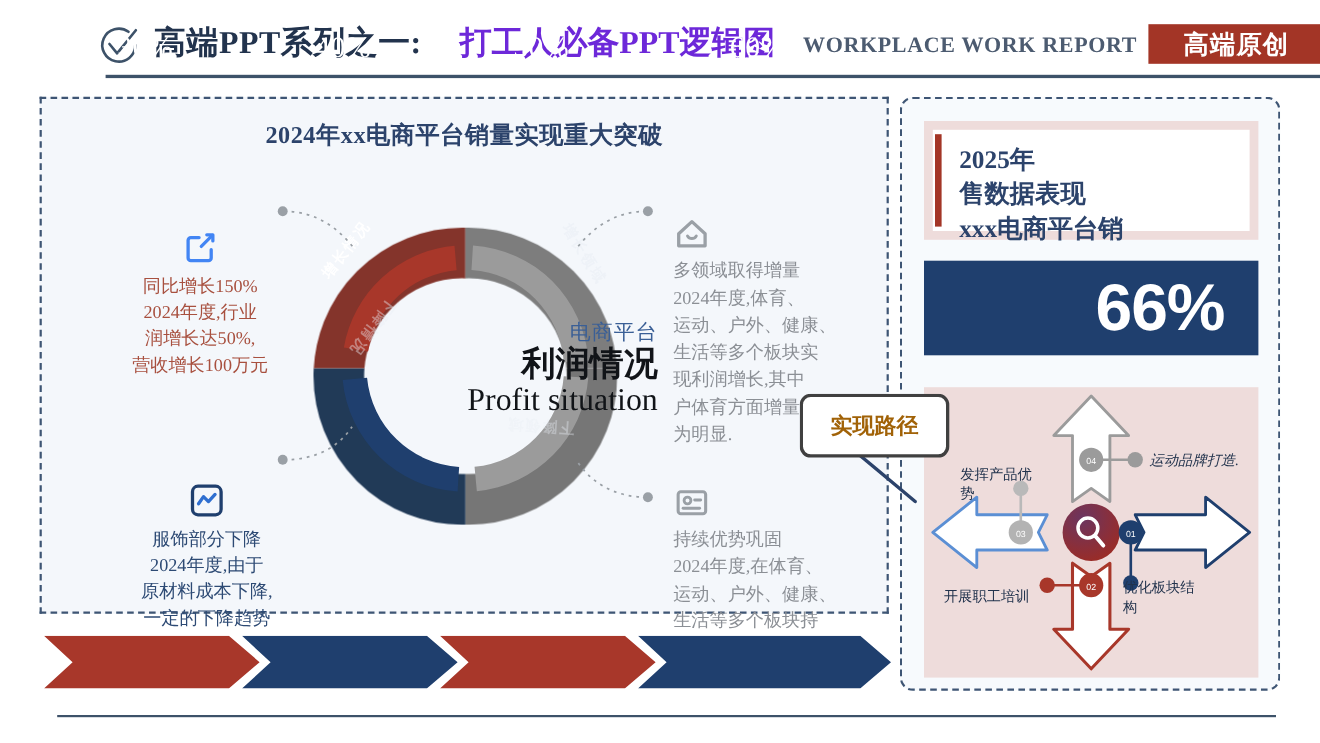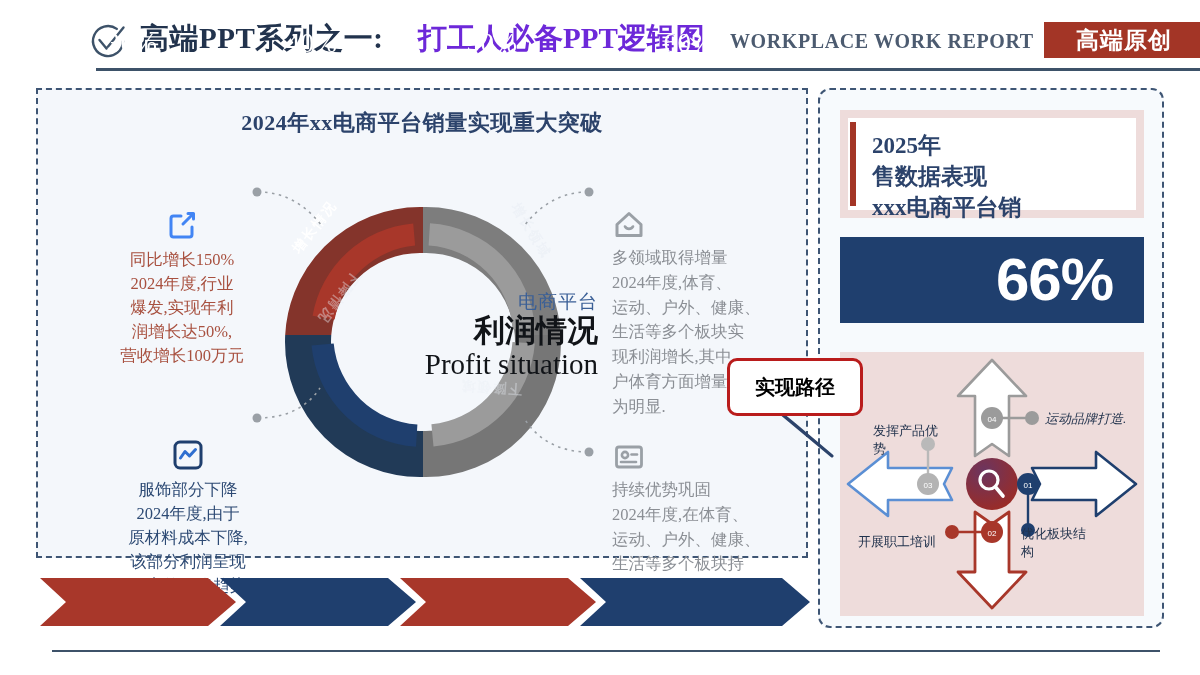--- a/index.html
+++ b/index.html
@@ -61,21 +61,21 @@
   .tb{position:absolute;width:200px;text-align:center;line-height:1.45;font-size:16.5px;}
   .tb.red{color:#a8503f;}
   .tb.blue{color:#2d4a74;}
   .tb.grey{color:#8b8f95;text-align:left;line-height:1.5;}
   .tb-icon{display:block;margin:0 auto 6px auto;}
   .tb-icon.left{margin:0 auto 6px auto;}
   .tb-icon.rightblk{margin:0 0 4px 0;}
 
   #tb-growth{left:82px;top:208px;}
   #tb-apparel{left:88px;top:438px;}
-  #tb-fields{left:612px;top:208px;width:206px;}
+  #tb-fields{left:612px;top:196px;width:206px;}
   #tb-consol{left:612px;top:440px;width:206px;}
 
   .icon-box{width:34px;height:34px;}
 
   
   .donut{position:absolute;left:248px;top:160px;width:350px;height:350px;}
   .donut-center{
     position:absolute;left:248px;top:160px;width:350px;height:350px;
     display:flex;flex-direction:column;align-items:flex-end;justify-content:center;
     pointer-events:none;
@@ -137,23 +137,23 @@
   }
   .rp-diagram{
     position:absolute;left:840px;top:352px;width:304px;height:264px;
     background:#eedcdb;
   }
   .dg-label{position:absolute;font-size:13px;color:#22334d;line-height:1.35;}
 
   
   .callout{
     position:absolute;left:727px;top:358px;width:130px;height:52px;
-    background:#ffffff;border:3px solid #b91c1c;border-radius:10px;
+    background:#ffffff;border:3px solid #404040;border-radius:10px;
     display:flex;align-items:center;justify-content:center;
-    font-size:20px;color:#000000;font-weight:600;z-index:30;
+    font-size:20px;color:#a16207;font-weight:600;z-index:30;
   }
   .callout-tail{position:absolute;left:770px;top:404px;z-index:29;}
 
   
   .footer-rule{
     position:absolute;left:52px;top:650px;width:1108px;height:2px;background:#3d5269;
   }
 </style>
 </head>
 <body>
@@ -176,34 +176,32 @@
   <div class="panel-left-title">2024年xx电商平台销量实现重大突破</div>
 
   <div class="tb red" id="tb-growth">
     <svg class="icon-box tb-icon left" viewBox="0 0 34 34">
       <path d="M23 5.5 H28.5 V11" fill="none" stroke="#4285f4" stroke-width="3" stroke-linecap="round" stroke-linejoin="round"></path>
       <path d="M18 16 L28 6" fill="none" stroke="#4285f4" stroke-width="3" stroke-linecap="round"></path>
       <path d="M27 19 V26.5 a2.5 2.5 0 0 1 -2.5 2.5 H8.5 A2.5 2.5 0 0 1 6 26.5 V10.5 A2.5 2.5 0 0 1 8.5 8 H16" fill="none" stroke="#4285f4" stroke-width="3" stroke-linecap="round" stroke-linejoin="round"></path>
     </svg>
     <div>同比增长150%</div>
     <div>2024年度,行业</div>
-    <div>爆发,实现年利</div>
     <div>润增长达50%,</div>
     <div>营收增长100万元</div>
   </div>
 
   <div class="tb blue" id="tb-apparel">
     <svg class="icon-box tb-icon left" viewBox="0 0 34 34">
       <rect x="4" y="4" width="26" height="26" rx="5" fill="none" stroke="#1f3f6e" stroke-width="3"></rect>
       <path d="M9.5 20 L14 13.5 L18.5 18 L24.5 11.5" fill="none" stroke="#2f6fd0" stroke-width="3" stroke-linecap="round" stroke-linejoin="round"></path>
     </svg>
     <div>服饰部分下降</div>
     <div>2024年度,由于</div>
     <div>原材料成本下降,</div>
-    <div>该部分利润呈现</div>
     <div>一定的下降趋势</div>
   </div>
 
   <div class="tb grey" id="tb-fields">
     <svg class="icon-box tb-icon rightblk" viewBox="0 0 34 34">
       <path d="M5 16.5 L17 5.5 L29 16.5 V27.5 H5 Z" fill="none" stroke="#9aa0a6" stroke-width="3" stroke-linejoin="round"></path>
       <path d="M13 18.5 a4.6 4.6 0 0 0 8 0" fill="none" stroke="#9aa0a6" stroke-width="2.6" stroke-linecap="round"></path>
     </svg>
     <div>多领域取得增量</div>
     <div>2024年度,体育、</div>

